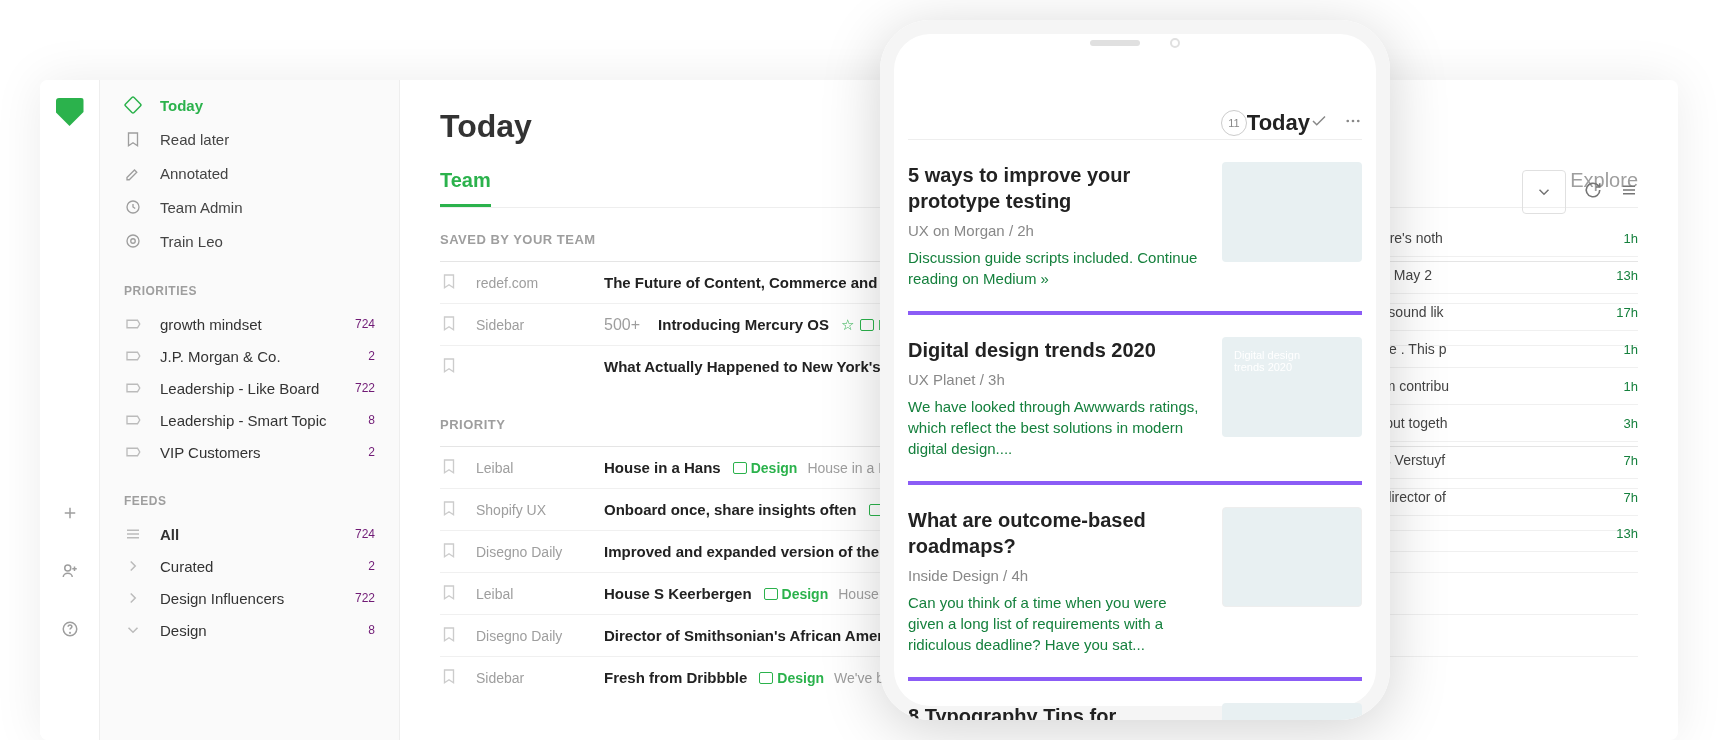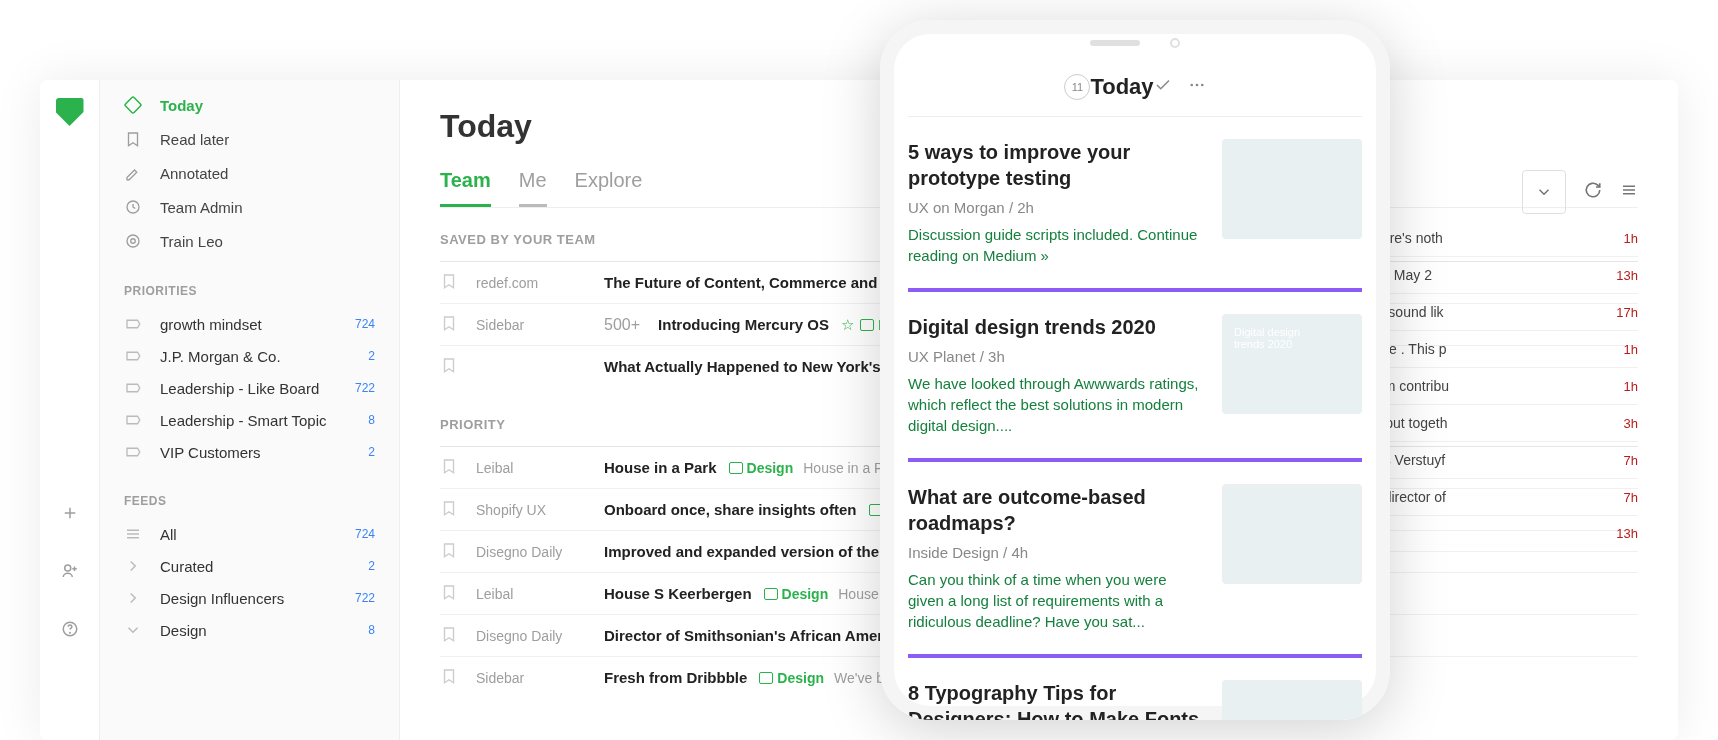--- a/index.html
+++ b/index.html
@@ -10,51 +10,51 @@
 .rail .rail-icon { margin: 18px 0; color: #9e9e9e; cursor: pointer; }
 .sidebar { width: 300px; background: #fafafa; border-right: 1px solid #eee; padding-top: 8px; overflow: hidden; }
 .side-item { display: flex; align-items: center; padding: 8px 24px; font-size: 15px; color: #444; cursor: pointer; }
 .side-item.active { color: #2bb24c; font-weight: 600; }
 .side-item .icon { width: 22px; margin-right: 14px; color: #9e9e9e; display: inline-flex; }
 .side-item.active .icon { color: #2bb24c; }
 .side-heading { padding: 26px 24px 10px; font-size: 12px; letter-spacing: 0.5px; color: #9e9e9e; font-weight: 600; }
 .side-row { display: flex; align-items: center; padding: 7px 24px; font-size: 15px; color: #333; cursor: pointer; }
 .side-row .row-icon { width: 22px; margin-right: 14px; color: #bbb; display: inline-flex; }
 .side-row .row-label { flex: 1; white-space: nowrap; overflow: hidden; text-overflow: ellipsis; }
-.side-row .row-count { font-size: 12px; color: #3b82f6; }
-.side-row.bold .row-label { font-weight: 400; }
+.side-row .row-count { font-size: 12px; color: #701a75; }
+.side-row.bold .row-label { font-weight: 700; }
 .main { flex: 1; padding: 28px 40px; overflow: hidden; position: relative; }
 .main-title { font-size: 32px; font-weight: 700; color: #333; margin-bottom: 24px; }
-.tabs { display: flex; gap: 28px; border-bottom: 1px solid #eee; margin-bottom: 24px; }
+.tabs { display: flex; gap: 28px; border-bottom: 1px solid #eee; margin-bottom: 24px; justify-content: space-between; }
 .tab { font-size: 20px; color: #9e9e9e; padding-bottom: 12px; cursor: pointer; border-bottom: 3px solid transparent; }
 .tab.active { color: #2bb24c; font-weight: 600; border-bottom-color: #2bb24c; }
 .tab.me { border-bottom-color: #bbb; }
 .section-heading { font-size: 13px; letter-spacing: 0.5px; color: #9e9e9e; font-weight: 600; margin-bottom: 14px; }
 .article-row { display: flex; align-items: center; padding: 10px 0; border-top: 1px solid #f0f0f0; font-size: 15px; }
 .article-row:first-of-type { border-top: 1px solid #e5e5e5; }
 .article-row .bm-icon { width: 24px; color: #ccc; margin-right: 12px; }
 .article-row .source { width: 128px; color: #9e9e9e; font-size: 14px; }
 .article-row .count { color: #9e9e9e; font-size: 16px; margin-right: 18px; }
 .article-row .title { font-weight: 700; color: #222; margin-right: 12px; white-space: nowrap; }
 .article-row .tag { color: #2bb24c; font-size: 14px; font-weight: 600; margin-right: 10px; display: inline-flex; align-items: center; gap: 4px; }
 .article-row .tag .tag-box { width: 14px; height: 12px; border: 1.5px solid #2bb24c; border-radius: 2px; display: inline-block; }
 .article-row .star { color: #2bb24c; margin-right: 6px; }
 .article-row .preview { color: #9e9e9e; font-size: 14px; white-space: nowrap; overflow: hidden; }
 .section-gap { height: 30px; }
 .toolbar-right { position: absolute; right: 40px; top: 90px; display: flex; align-items: center; gap: 18px; color: #757575; }
 .toolbar-right .box { width: 44px; height: 44px; border: 1px solid #e0e0e0; border-radius: 4px; display: flex; align-items: center; justify-content: center; cursor: pointer; }
 .back-list { position: absolute; right: 40px; top: 140px; width: 280px; }
 .back-row { display: flex; align-items: center; padding: 10px 0; font-size: 14px; color: #444; border-bottom: 1px solid #f0f0f0; }
 .back-row .txt { flex: 1; white-space: nowrap; overflow: hidden; }
-.back-row .time { color: #b91c1c; font-size: 13px; margin-left: 8px; }
+.back-row .time { color: #15803d; font-size: 13px; margin-left: 8px; }
 .phone { position: absolute; left: 880px; top: 20px; width: 510px; height: 700px; background: #fff; border-radius: 50px; box-shadow: 0 10px 60px rgba(0,0,0,0.18), inset 0 0 0 14px #f5f5f5; padding: 30px 28px 0; overflow: hidden; }
 .phone .notch { position: absolute; top: 18px; left: 50%; transform: translateX(-50%); display: flex; gap: 30px; align-items: center; }
 .phone .notch .speaker { width: 50px; height: 6px; background: #e0e0e0; border-radius: 3px; }
 .phone .notch .cam { width: 10px; height: 10px; border: 2px solid #e0e0e0; border-radius: 50%; }
-.phone-header { display: flex; align-items: center; justify-content: center; margin-top: 24px; padding-bottom: 16px; border-bottom: 1px solid #eee; }
+.phone-header { display: flex; align-items: center; justify-content: flex-end; margin-top: 60px; padding-bottom: 3px; border-bottom: 1px solid #eee; }
 .phone-header .badge { width: 26px; height: 26px; border: 1.5px solid #ccc; border-radius: 50%; font-size: 11px; color: #888; display: flex; align-items: center; justify-content: center; }
 .phone-header .title { font-size: 22px; font-weight: 700; color: #222; }
 .phone-header .actions { display: flex; gap: 16px; color: #888; }
 .phone-article { display: flex; gap: 18px; padding: 22px 0; border-bottom: 4px solid #8b5cf6; }
 .phone-article .content { flex: 1; }
 .phone-article .title { font-size: 20px; font-weight: 700; color: #222; line-height: 1.3; margin-bottom: 8px; }
 .phone-article .meta { font-size: 15px; color: #888; margin-bottom: 8px; }
 .phone-article .desc { font-size: 15px; color: #15803d; line-height: 1.4; }
 .phone-article .thumb { width: 140px; height: 100px; flex-shrink: 0; border-radius: 4px; background: #e8f0f2; }
 .thumb1 { background: linear-gradient(#e0f2f4, #cfe8eb); }
@@ -259,21 +259,21 @@
       </div>
     <div class="section-gap"></div>
     <div class="section-heading">PRIORITY</div>
     <div id="priority-list">
         <div class="article-row">
     <span class="bm-icon"><svg viewBox="0 0 24 24" fill="none" stroke="currentColor" stroke-width="1.8">
               <path d="M6 4h12v17l-6-4-6 4z"></path>
             </svg></span>
     <span class="source">Leibal</span>
 
-    <span class="title">House in a Park</span>
+    <span class="title">House in a Hans</span>
 
     <span class="tag"><span class="tag-box"></span>Design</span>
     <span class="preview">House in a Pa</span>
   </div>
         <div class="article-row">
     <span class="bm-icon"><svg viewBox="0 0 24 24" fill="none" stroke="currentColor" stroke-width="1.8">
               <path d="M6 4h12v17l-6-4-6 4z"></path>
             </svg></span>
     <span class="source">Shopify UX</span>
 

